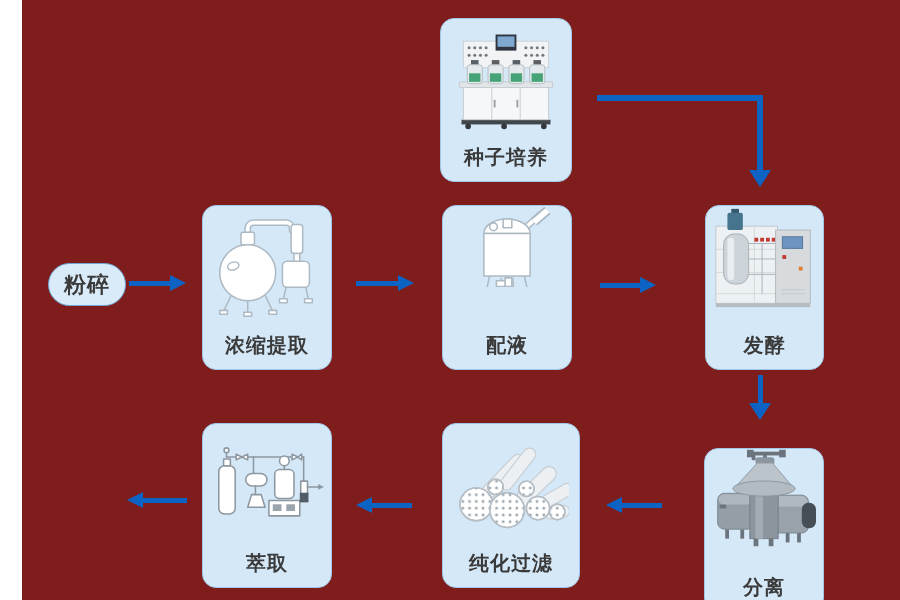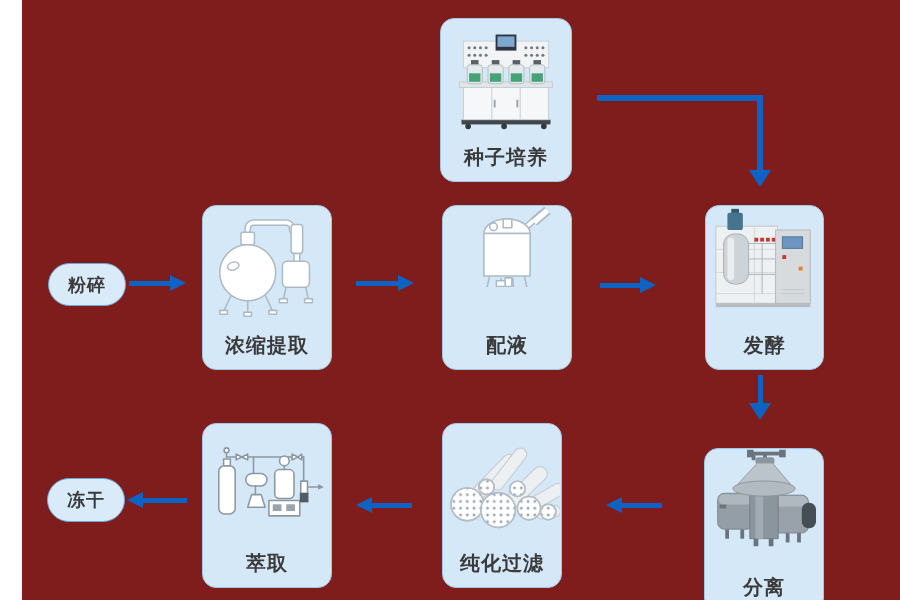--- a/index.html
+++ b/index.html
@@ -15,21 +15,21 @@
   }
   .node .icon-wrap{flex:1;display:flex;align-items:center;justify-content:center;width:100%;overflow:hidden;}
   .node .label{
     height:36px;display:flex;align-items:center;justify-content:center;
     font-size:20px;font-weight:bold;color:#3a3a3a;letter-spacing:1px;padding-bottom:6px;
   }
   .pill{
     position:absolute;box-sizing:border-box;
     background:#d9eaf9;border:1.5px solid #6ca6d6;border-radius:22px;
     display:flex;align-items:center;justify-content:center;
-    font-size:18px;font-weight:bold;color:#3a3a3a;letter-spacing:1px;
+    font-size:22px;font-weight:bold;color:#3a3a3a;letter-spacing:1px;
   }
   .shaft{position:absolute;background:#0c63c4;}
   .arrow{position:absolute;display:flex;align-items:center;}
   .arrow .bar{height:5px;background:#0c63c4;flex:1;}
   .head-right{width:0;height:0;border-top:8px solid transparent;border-bottom:8px solid transparent;border-left:16px solid #0c63c4;}
   .head-left{width:0;height:0;border-top:8px solid transparent;border-bottom:8px solid transparent;border-right:16px solid #0c63c4;}
   .head-down{position:absolute;width:0;height:0;border-left:11px solid transparent;border-right:11px solid transparent;border-top:17px solid #0c63c4;}
   .varrow{position:absolute;display:flex;flex-direction:column;align-items:center;}
   .varrow .vbar{width:5px;background:#0c63c4;flex:1;}
   svg{display:block;}
@@ -211,21 +211,21 @@
         <rect x="46" y="42" width="8" height="56" fill="#a3acb4"></rect>
         <rect x="46" y="12" width="20" height="8" rx="3" fill="#8b959e"></rect>
         <polygon points="24,44 86,44 64,18 48,18" fill="#bcc4cb" stroke="#939ca4"></polygon>
         <ellipse cx="55" cy="45" rx="33" ry="8" fill="#b2bbc2" stroke="#8b959e"></ellipse>
         <rect x="8" y="62" width="7" height="4" fill="#6b747d"></rect>
       </svg>
     </div>
     <div class="label">分离</div>
   </div>
 
-  <div class="node" style="left:420px;top:423px;width:120px;height:165px;">
+  <div class="node" style="left:420px;top:423px;width:138px;height:165px;">
     <div class="icon-wrap">
       <svg viewBox="0 0 120 112" width="116" height="108">
         <defs>
           <pattern id="pdots" width="7" height="7" patternUnits="userSpaceOnUse">
             <circle cx="3" cy="3" r="1.5" fill="#9aa5ae"></circle>
           </pattern>
         </defs>
         <g fill="#edf0f2" stroke="#c9d0d5" stroke-width="1.3">
           <rect x="24" y="66" width="62" height="14" rx="7" transform="rotate(-46 24 66)"></rect>
           <rect x="46" y="56" width="52" height="13" rx="6.5" transform="rotate(-52 46 56)"></rect>
@@ -282,23 +282,20 @@
         </g>
         <polygon points="113,55 113,61 119,58" fill="#8d97a0"></polygon>
       </svg>
     </div>
     <div class="label">萃取</div>
   </div>
 
   <div class="pill" style="left:26px;top:263px;width:78px;height:43px;">
     <span>粉碎</span>
   </div>
-  <div class="pill" style="left:25px;top:478px;width:78px;height:44px;">
-    <span>冻干</span>
-  </div>
 
   <div class="arrow" style="left:107px;top:275px;width:57px;height:16px;">
     <div class="bar"></div>
       <div class="head-right"></div>
   </div>
 
   <div class="arrow" style="left:334px;top:275px;width:58px;height:16px;">
     <div class="bar"></div>
       <div class="head-right"></div>
   </div>

